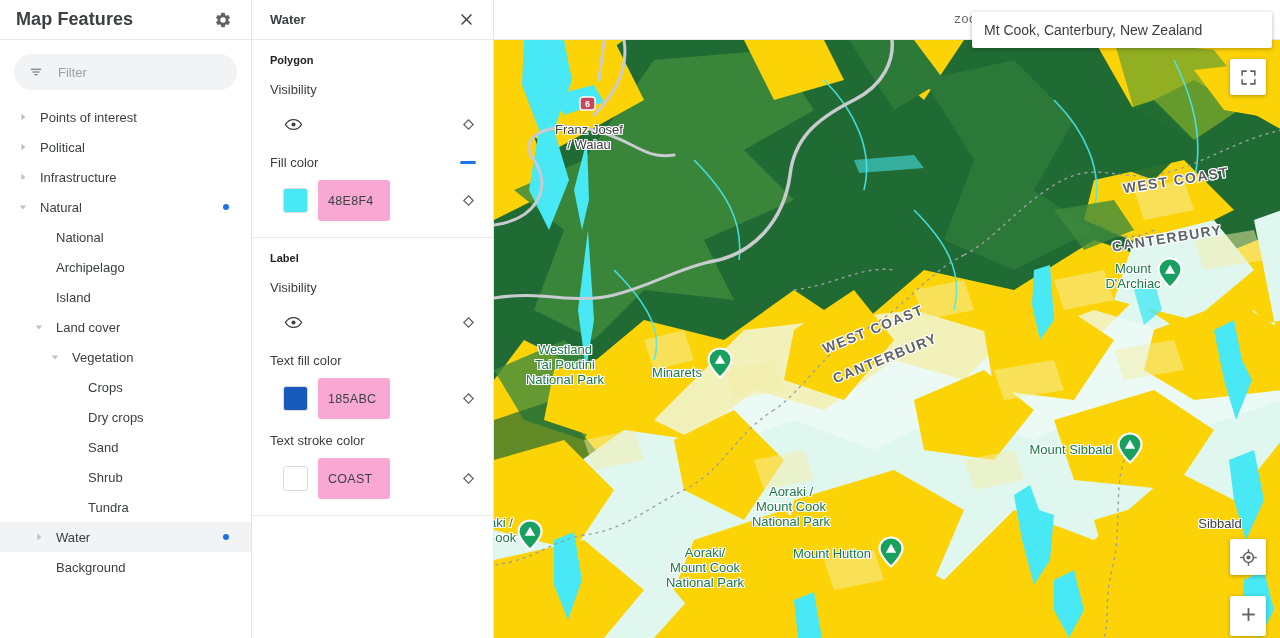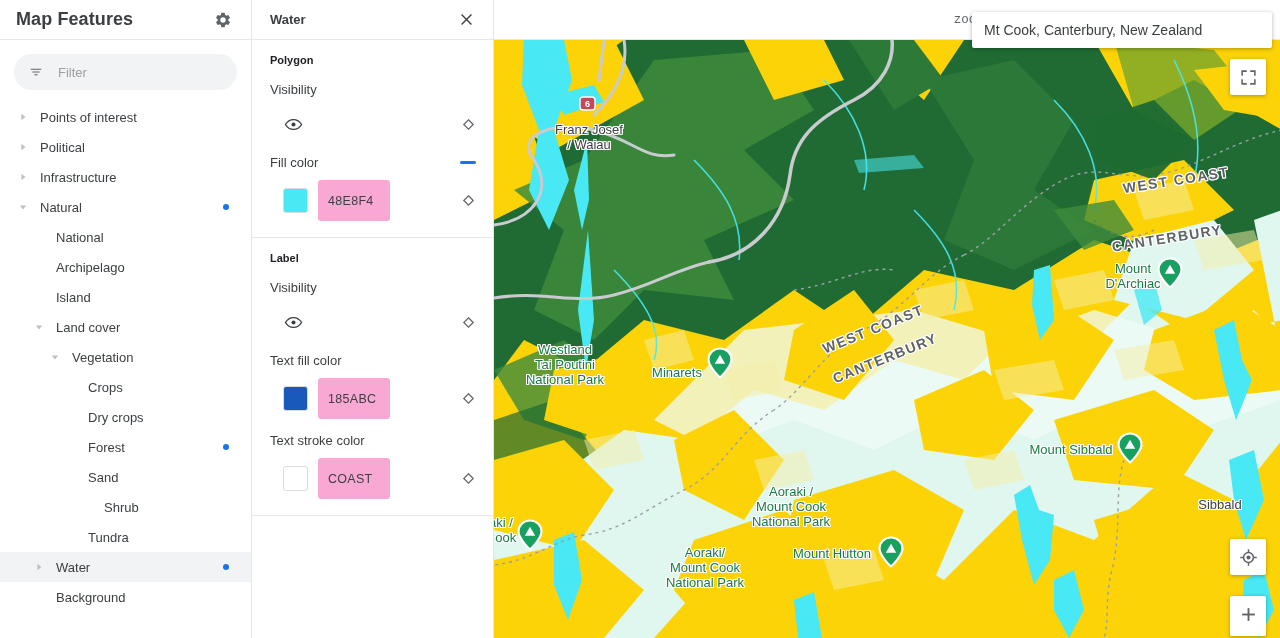--- a/index.html
+++ b/index.html
@@ -269,28 +269,23 @@
         <div class="tree-row" style="padding-left: 64px;">
           <span class="twisty spacer"></span>
           <span class="tree-label" style="margin-left: 10px;">Crops</span>
         </div>
         <div class="tree-row" style="padding-left: 64px;">
           <span class="twisty spacer"></span>
           <span class="tree-label" style="margin-left: 10px;">Dry crops</span>
         </div>
         <div class="tree-row" style="padding-left: 64px;">
           <span class="twisty spacer"></span>
-          <span class="tree-label" style="margin-left: 10px;">Forest</span>
-          <span class="dot"></span>
+          <span class="tree-label" style="margin-left: 10px;">Sand</span>
         </div>
         <div class="tree-row" style="padding-left: 64px;">
-          <span class="twisty spacer"></span>
-          <span class="tree-label" style="margin-left: 10px;">Sand</span>
-        </div>
-        <div class="tree-row" style="padding-left: 64px; margin-left: 16px;">
           <span class="twisty spacer"></span>
           <span class="tree-label" style="margin-left: 10px;">Shrub</span>
         </div>
         <div class="tree-row" style="padding-left: 64px;">
           <span class="twisty spacer"></span>
           <span class="tree-label" style="margin-left: 10px;">Tundra</span>
         </div>
         <div class="tree-row selected" style="padding-left: 32px;">
           <span class="twisty">
             <svg width="8" height="8" viewBox="0 0 10 10" fill="currentColor">
@@ -572,21 +567,21 @@
         <div class="mlabel lbl-region" style="left: 673px; top: 238px; transform: translate(-50%, -50%) rotate(-9deg);">CANTERBURY</div>
         <div class="mlabel lbl-park" style="left: 639px; top: 276px; transform: translate(-50%, -50%);">Mount
 D'Archiac</div>
         <div class="mlabel lbl-park" style="left: 71px; top: 364px; transform: translate(-50%, -50%);">Westland
 Tai Poutini
 National Park</div>
         <div class="mlabel lbl-park" style="left: 183px; top: 372px; transform: translate(-50%, -50%);">Minarets</div>
         <div class="mlabel lbl-region" style="left: 379px; top: 329px; transform: translate(-50%, -50%) rotate(-22deg);">WEST COAST</div>
         <div class="mlabel lbl-region" style="left: 391px; top: 358px; transform: translate(-50%, -50%) rotate(-22deg);">CANTERBURY</div>
         <div class="mlabel lbl-park" style="left: 577px; top: 449px; transform: translate(-50%, -50%);">Mount Sibbald</div>
-        <div class="mlabel lbl-city" style="left: 726px; top: 504px; transform: translate(-50%, -50%); text-align: center;">Sibbald</div>
+        <div class="mlabel lbl-city" style="left: 726px; top: 523px; transform: translate(-50%, -50%); text-align: center;">Sibbald</div>
         <div class="mlabel lbl-park" style="left: 297px; top: 506px; transform: translate(-50%, -50%);">Aoraki /
 Mount Cook
 National Park</div>
         <div class="mlabel lbl-park" style="left: 211px; top: 567px; transform: translate(-50%, -50%);">Aoraki/
 Mount Cook
 National Park</div>
         <div class="mlabel lbl-park" style="left: 338px; top: 553px; transform: translate(-50%, -50%);">Mount Hutton</div>
         <div class="mlabel lbl-park" style="left: 7px; top: 530px; transform: translate(-50%, -50%);">aki /
 Cook</div>
         <div class="pin" style="left: 663px; top: 257px;"><svg width="26" height="32" viewBox="0 0 26 32">

